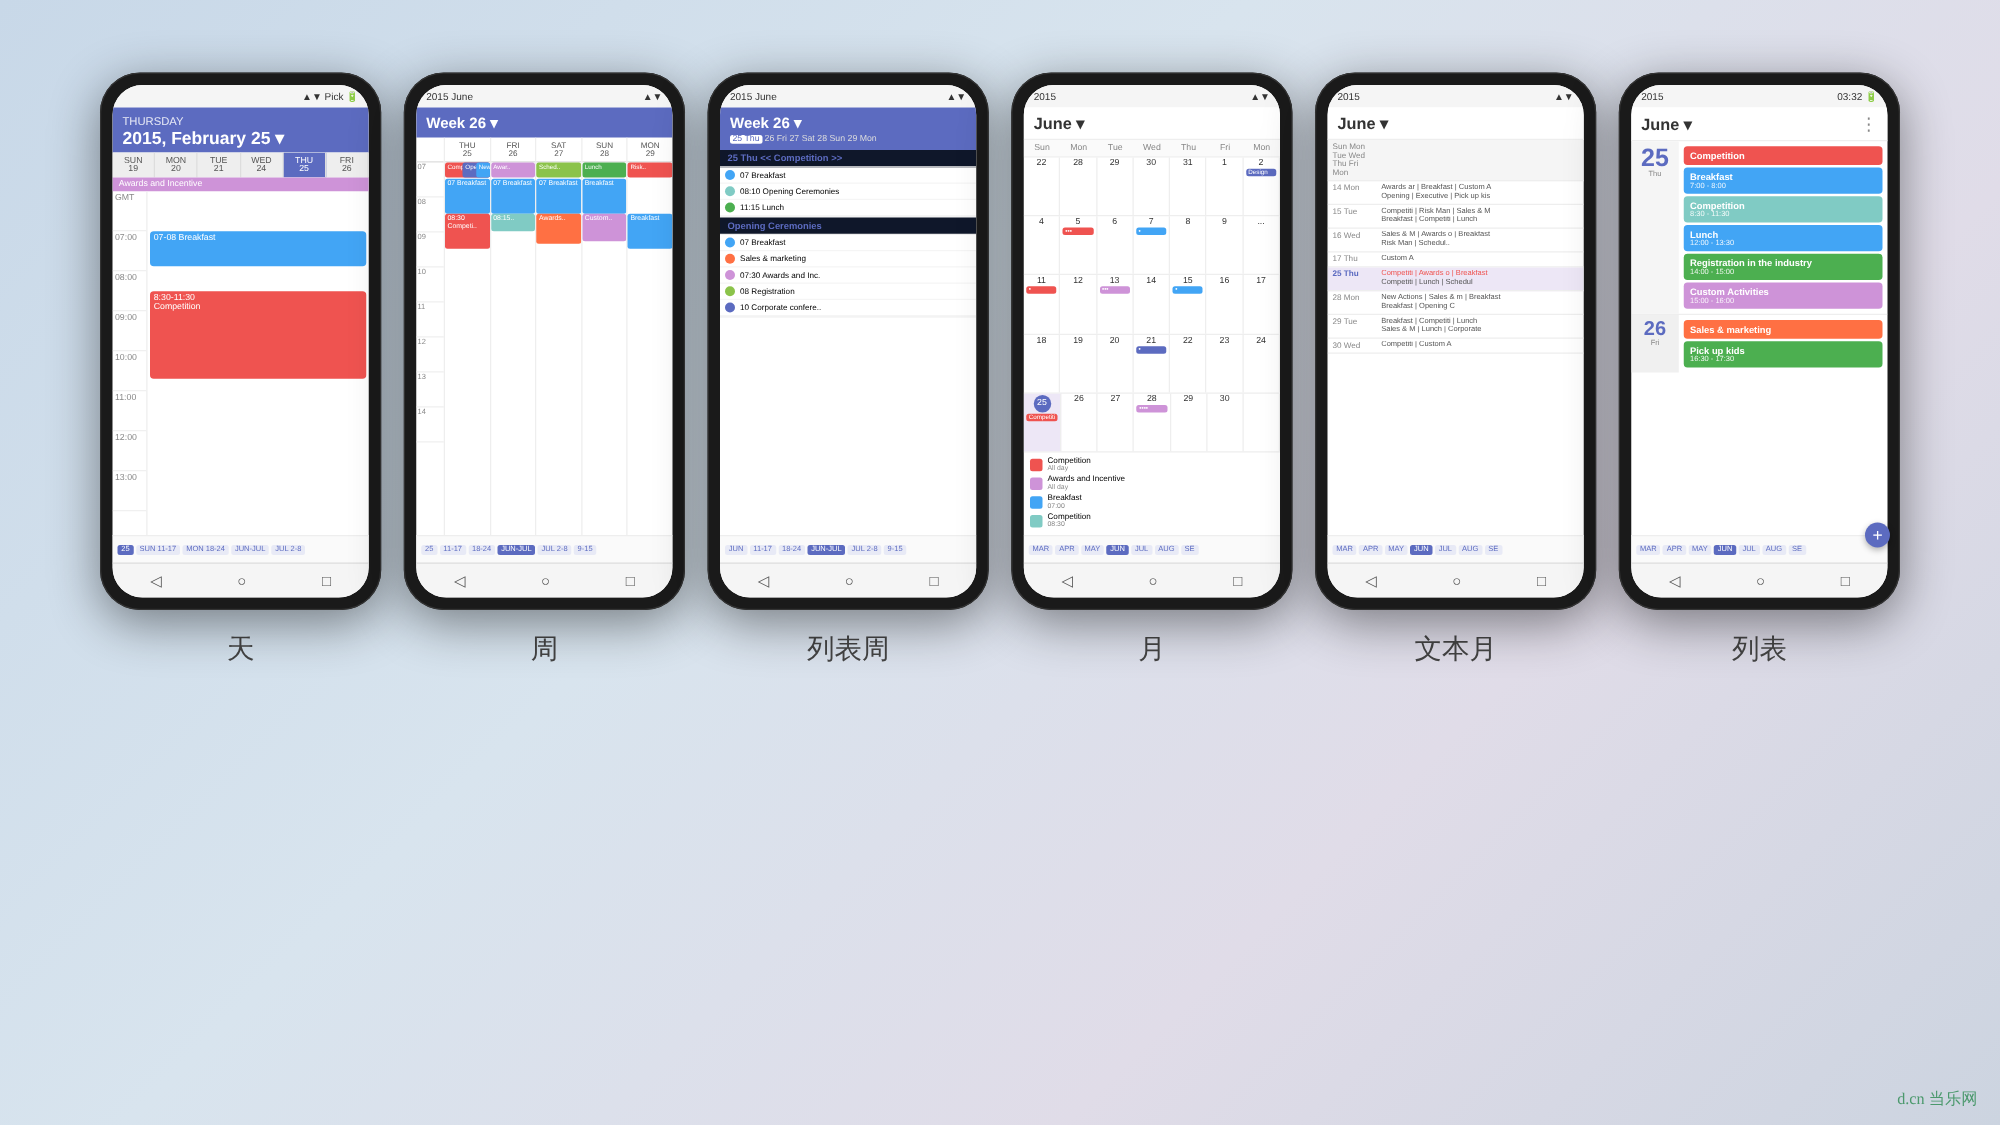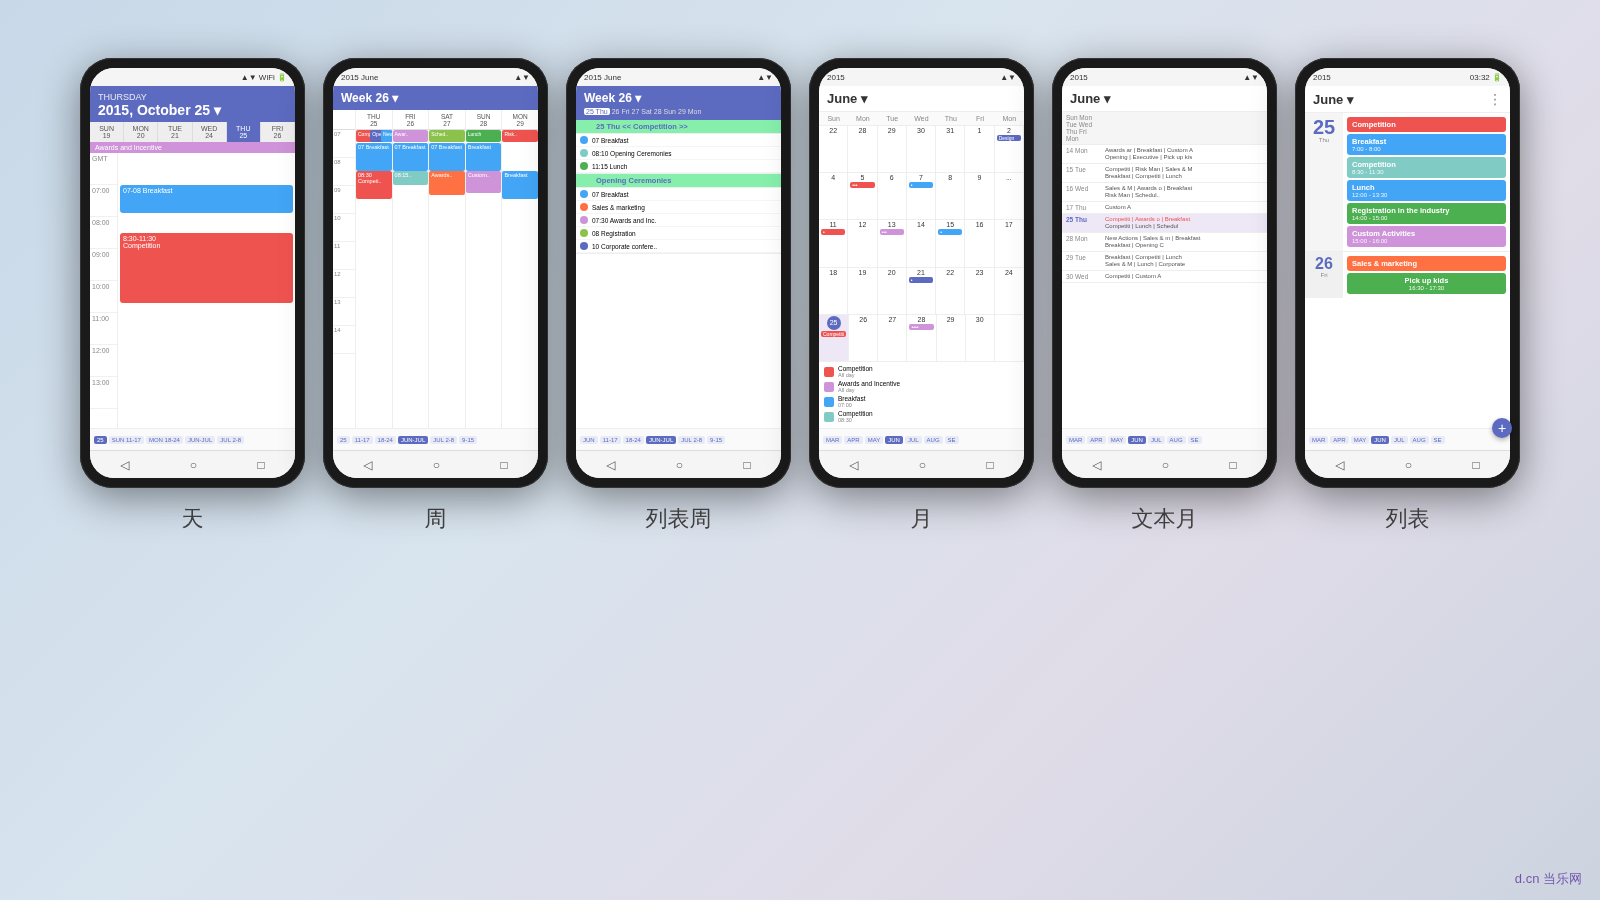--- a/index.html
+++ b/index.html
@@ -207,22 +207,22 @@
     }
     .list-week-content {
       flex: 1;
       overflow: hidden;
       font-size: 7px;
     }
     .list-week-day {
       border-bottom: 1px solid #eee;
     }
     .list-week-day-header {
-      background: #86efac;
-      padding: 2px 20px;
+      background: #0f172a;
+      padding: 2px 6px;
       font-size: 7.5px;
       font-weight: bold;
       color: #5C6BC0;
       border-bottom: 1px solid #eee;
     }
     .list-week-event {
       display: flex;
       align-items: center;
       padding: 2px 4px;
       border-bottom: 1px solid #f5f5f5;
@@ -421,22 +421,23 @@
     .cal-strip-item.active {
       background: #5C6BC0;
       color: white;
     }
 
     .watermark {
       position: absolute;
       bottom: 12px;
       right: 18px;
       font-size: 13px;
-      color: #4c1d95;
+      color: #15803d;
       opacity: 0.7;
+      font-family: Liberation Serif, serif;
     }
 
     
     .legend-box {
       padding: 3px 5px;
       border-top: 1px solid #eee;
     }
     .legend-item {
       display: flex;
       align-items: center;
@@ -458,25 +459,25 @@
 <div class="header">
 </div>
 
 <div class="phones-container">
 
   <div class="phone-wrapper">
     <div class="phone">
       <div class="phone-screen day-view">
         <div class="status-bar">
           <span></span>
-          <span>▲▼ WiFi 🔋</span>
+          <span>▲▼ Pick 🔋</span>
         </div>
         <div class="app-header">
           <div class="view-type">THURSDAY</div>
-          <div class="date-line">2015, October 25 ▾</div>
+          <div class="date-line">2015, February 25 ▾</div>
         </div>
 
         <div class="day-nav">
           <div class="day-nav-item">SUN<br>19</div>
           <div class="day-nav-item">MON<br>20</div>
           <div class="day-nav-item">TUE<br>21</div>
           <div class="day-nav-item">WED<br>24</div>
           <div class="day-nav-item active">THU<br>25</div>
           <div class="day-nav-item">FRI<br>26</div>
         </div>
@@ -1015,21 +1016,21 @@
 
           <div class="list-date-group2">
             <div class="list-date-sidebar" style="background:#f0f0f0;">
               <div class="list-date-num" style="font-size:16px;">26</div>
               <div class="list-date-day">Fri</div>
             </div>
             <div class="list-events-side">
               <div class="list-view-event" style="background:#FF7043;">
                 <div class="ev-title">Sales &amp; marketing</div>
               </div>
-              <div class="list-view-event" style="background:#4CAF50;text-align:center;">
+              <div class="list-view-event" style="background:#4CAF50;">
                 <div class="ev-title">Pick up kids</div>
                 <div class="ev-time">16:30 - 17:30</div>
               </div>
             </div>
           </div>
         </div>
 
         <div style="position:absolute;bottom:50px;right:8px;width:20px;height:20px;background:#5C6BC0;border-radius:50%;display:flex;align-items:center;justify-content:center;color:white;font-size:14px;box-shadow:0 2px 5px rgba(0,0,0,0.3);">+</div>
         <div class="cal-strip">
           <div class="cal-strip-item">MAR</div>

